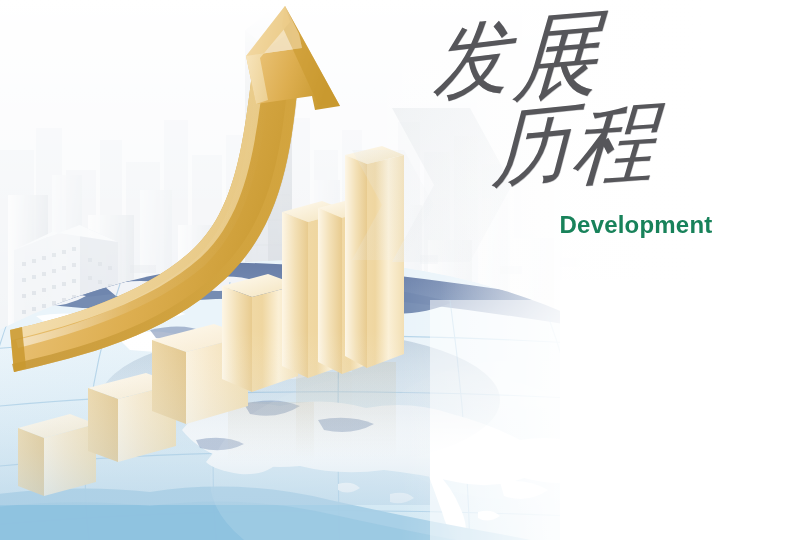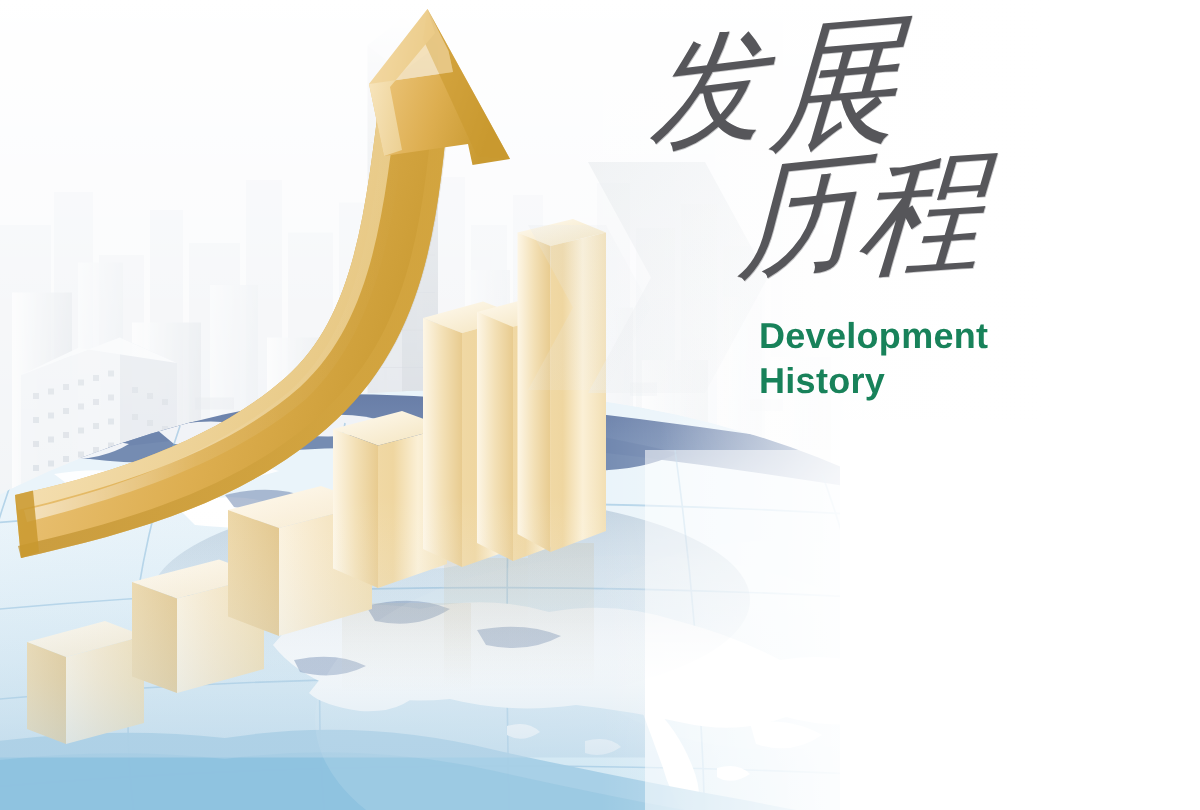--- a/index.html
+++ b/index.html
@@ -58,20 +58,21 @@
   }
   #cn-char-1 { left:2px;   top:4px;  font-size:78px; transform:rotate(-7deg) skewX(-7deg) scaleY(1.06); }
   #cn-char-2 { left:84px;  top:-4px; font-size:86px; transform:rotate(-5deg) skewX(-9deg) scaleY(1.08); }
   #cn-char-3 { left:62px;  top:88px; font-size:80px; transform:rotate(-6deg) skewX(-8deg) scaleY(1.06); }
   #cn-char-4 { left:142px; top:84px; font-size:84px; transform:rotate(-4deg) skewX(-8deg) scaleY(1.07); }
 
   #en-title {
     position:absolute;
     left:76px; top:192px;
     width:260px;
+    text-align:center;
   }
   #en-title .en-line {
     display:block;
     font-family:"Liberation Sans", sans-serif;
     font-weight:bold;
     font-size:24px;
     line-height:30px;
     letter-spacing:0.2px;
     color:#18825a;
     white-space:nowrap;
@@ -570,18 +571,17 @@
 
     <div id="cn-title">
       <span class="cn-char" id="cn-char-1">发</span>
       <span class="cn-char" id="cn-char-2">展</span>
       <span class="cn-char" id="cn-char-3">历</span>
       <span class="cn-char" id="cn-char-4">程</span>
     </div>
 
     <div id="en-title">
       <span class="en-line">Development</span>
-      <span class="en-line">History</span>
     </div>
 
   </div>
 
 </div>
 
 </body></html>

